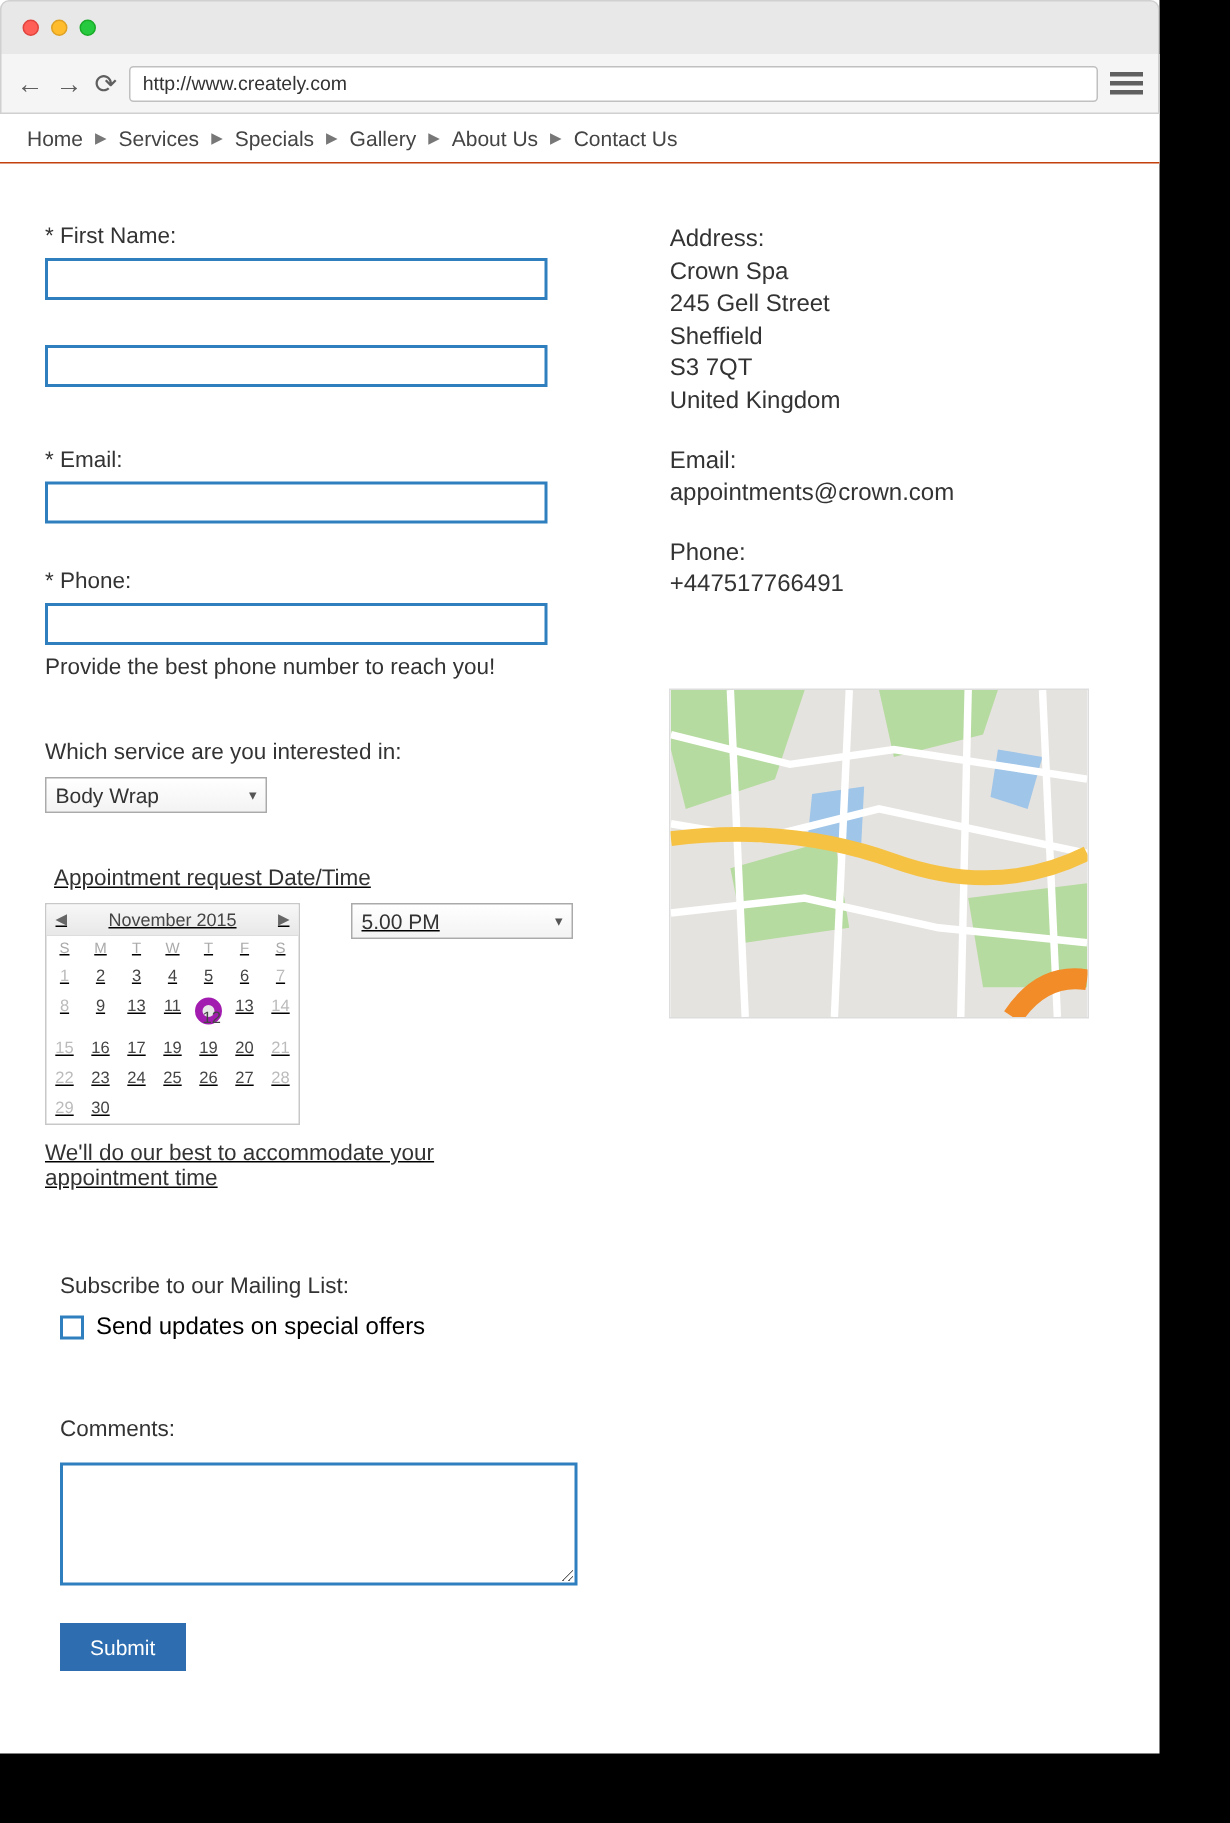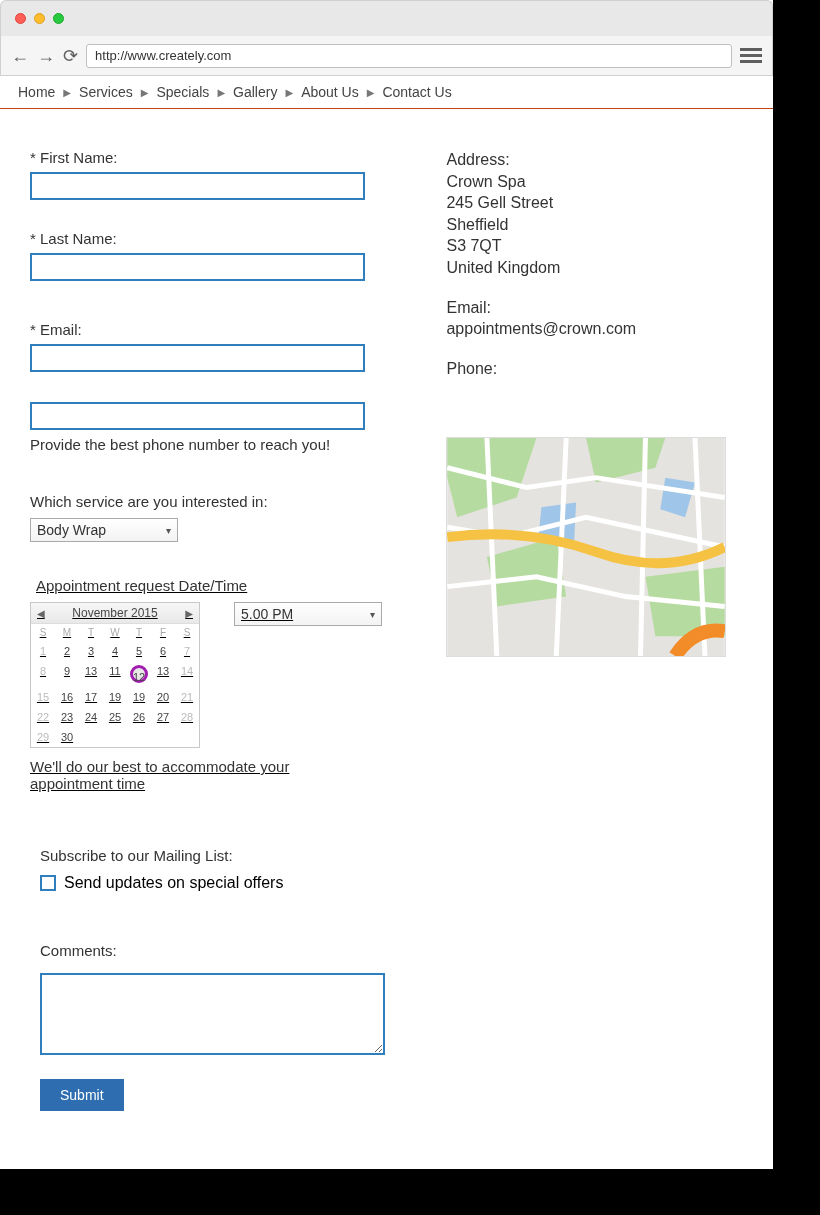--- a/index.html
+++ b/index.html
@@ -123,21 +123,21 @@
   .cal-arrow { cursor: pointer; color: #666; font-size: 10px; }
   .cal-grid { display: grid; grid-template-columns: repeat(7,1fr); text-align: center; }
   .cal-dow { color: #aaa; padding: 3px 0; font-size: 10px;}
   .cal-day { color: #444; padding: 4px 0; font-size: 11px;}
   .cal-day.muted { color: #bbb; }
   .cal-day.selected span {
     display: inline-block;
     width: 18px; height: 18px; line-height: 18px;
     border-radius: 50%;
     background: #e8e8e8;
-    border: 3px solid #a21caf;
+    border: 5px solid #a21caf;
   }
   .time-select {
     display: inline-flex;
     align-items: center;
     border: 1px solid #aaa;
     background: linear-gradient(#fff,#f3f3f3);
     height: 24px;
     padding: 0 18px 0 6px;
     font-size: 14px;
     color: #333;
@@ -228,30 +228,30 @@
   <div class="page">
 
     <div class="left">
 
       <div class="field">
         <label>* First Name:</label>
         <input type="text" value="" style="">
       </div>
 
       <div class="field">
-        <label>* Last Name:</label>
         <input type="text" value="" style="">
       </div>
 
       <div class="field" style="margin-top:40px;">
         <label>* Email:</label>
         <input type="text" value="" style="">
       </div>
 
       <div class="field">
+        <label>* Phone:</label>
         <input type="text" value="" style="">
         <div class="help">Provide the best phone number to reach you!</div>
       </div>
 
       <div class="field" style="margin-top:40px;">
         <div class="section-label">Which service are you interested in:</div>
         <div class="select-wrap">
           <span>Body Wrap</span>
         </div>
       </div>
@@ -343,20 +343,21 @@
           <p>Sheffield</p>
           <p>S3 7QT</p>
           <p>United Kingdom</p>
         </div>
         <div class="addr-block">
           <p>Email:</p>
           <p>appointments@crown.com</p>
         </div>
         <div class="addr-block">
           <p>Phone:</p>
+          <p>+447517766491</p>
         </div>
       </div>
 
       <svg class="map" viewBox="0 0 280 220">
         <rect width="280" height="220" fill="#e5e3df"></rect>
         <polygon points="0,0 90,0 70,60 10,80 0,40" fill="#b6dba0"></polygon>
         <polygon points="140,0 220,0 210,30 150,45" fill="#b6dba0"></polygon>
         <polygon points="40,120 110,100 120,160 50,170" fill="#b6dba0"></polygon>
         <polygon points="200,140 280,130 280,200 210,200" fill="#b6dba0"></polygon>
         <polygon points="95,70 130,65 128,105 92,100" fill="#9fc5e8"></polygon>

